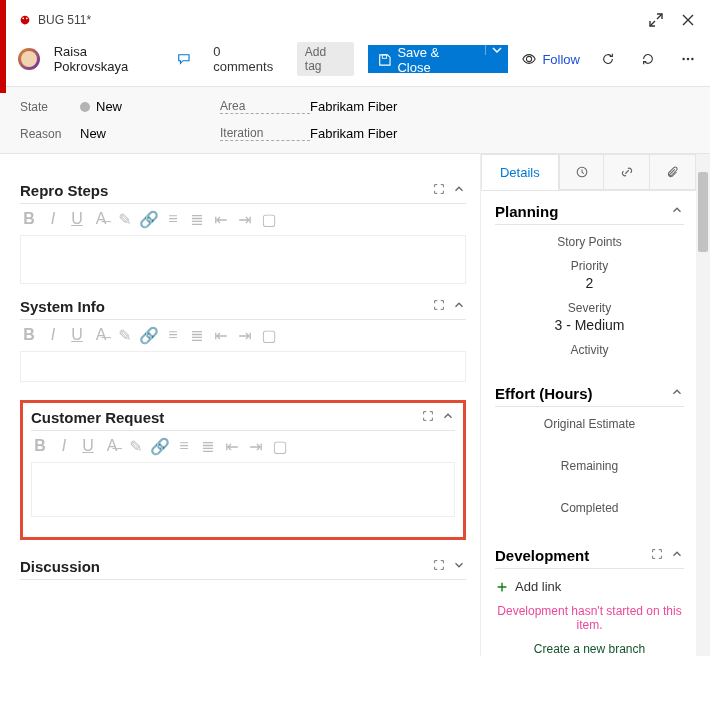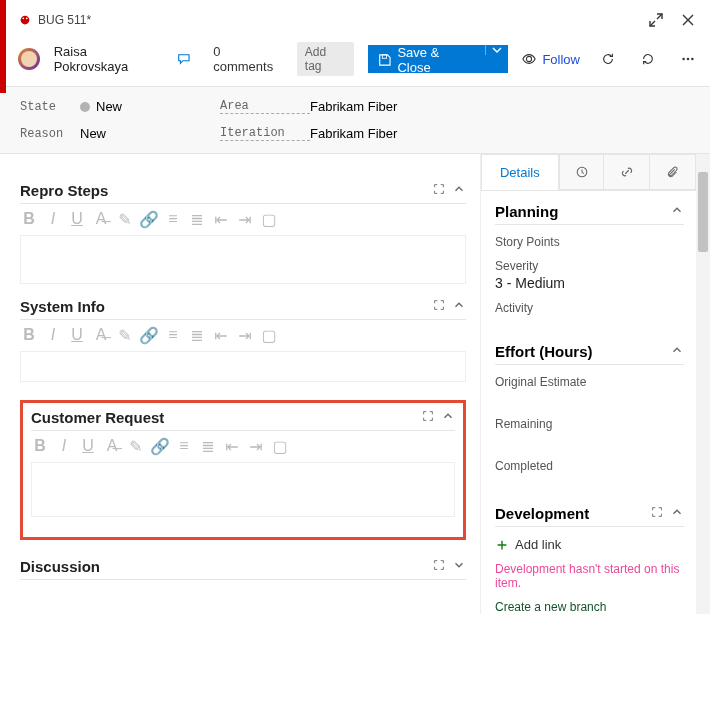--- a/index.html
+++ b/index.html
@@ -19,27 +19,27 @@
   .assignee { font-size: 13px; color: #222; }
   .comments { display: flex; align-items: center; gap: 22px; font-size: 13px; color: #333; }
   .comments svg { color:#0078d4;}
   .addtag { background: #eaeaea; color: #666; font-size: 12px; padding: 3px 8px; border-radius: 2px; cursor:pointer;}
   .savebtn { background: #0078d4; color: #fff; display: flex; align-items: flex-start; height: 28px; cursor:pointer;}
   .savebtn .main { display:flex; align-items:center; gap:6px; padding: 0 10px; font-size:13px;}
   .savebtn .dd { border-left:1px solid rgba(255,255,255,.4); width:24px; display:flex;align-items:center;justify-content:center;}
   .follow { display:flex; align-items:center; gap:6px; font-size:13px; color:#1d4ed8; cursor:pointer;}
   .row2-right { margin-left:auto; display:flex; align-items:center; gap:16px; }
   .statepanel { background:#f8f8f8; border-top:1px solid #e5e5e5; border-bottom:1px solid #e5e5e5; margin-top:10px; padding:12px 20px 12px 20px; display:grid; grid-template-columns: 60px 140px 90px 1fr; row-gap:12px; font-size:13px; align-items:center;}
-  .statepanel .lab { color:#666; font-size:12px;font-family:Liberation Mono, monospace;}
+  .statepanel .lab { color:#666; font-size:12px;}
   .statepanel .dotrow{display:flex;align-items:center;gap:6px;}
   .dot{width:10px;height:10px;border-radius:50%;background:#b3b3b3;display:inline-block;}
   .dashed{border-bottom:1px dashed #aaa; display:inline-block;}
   .content { display:flex; }
   .leftcol { flex:1; padding:14px 14px 0 20px; }
-  .rightwrap { display:flex; }
+  .rightwrap { display:flex;text-align:center; }
   .rightcol { width:216px; border-left:1px solid #eee;}
   .scroll { width:14px; background:#f3f3f3; position:relative;}
   .scroll .thumb{ position:absolute; left:2px; right:2px; top:18px; height:80px; background:#c2c2c2; border-radius:2px;}
   .tabs { display:flex; border-bottom:1px solid #e5e5e5;}
   .tab { height:36px; display:flex; align-items:center; justify-content:center; font-size:13px; color:#666; cursor:pointer;}
   .tab.details{ width:78px; color:#0078d4; background:#fff; border:1px solid #e5e5e5; border-bottom:1px solid #fff; margin-bottom:-1px;}
   .tab.icon{ width:46px; background:#f8f8f8; border:1px solid #e5e5e5;}
   .tab.icon + .tab.icon{border-left:none;}
   .section { margin-top:14px;}
   .sechead { display:flex; align-items:center; font-size:15px; font-weight:600; color:#222; border-bottom:1px solid #e5e5e5; padding-bottom:4px;}
@@ -308,20 +308,24 @@
           <span class="tools">
               <span><svg class="iconsvg" viewBox="0 0 16 16" stroke="#666" fill="none" stroke-width="1.5">
                   <path d="M4 10l4-4 4 4"></path>
                 </svg></span>
             </span>
         </div>
         <div class="field">
             <div class="fl">Story Points</div>
           </div>
         <div class="field">
+          <div class="fl">Priority</div>
+          <div class="fv">2</div>
+        </div>
+        <div class="field">
           <div class="fl">Severity</div>
           <div class="fv">3 - Medium</div>
         </div>
         <div class="field">
             <div class="fl">Activity</div>
           </div>
 
         <div class="rhead" style="margin-top:28px">
           <span>Effort (Hours)</span>
           <span class="tools">

